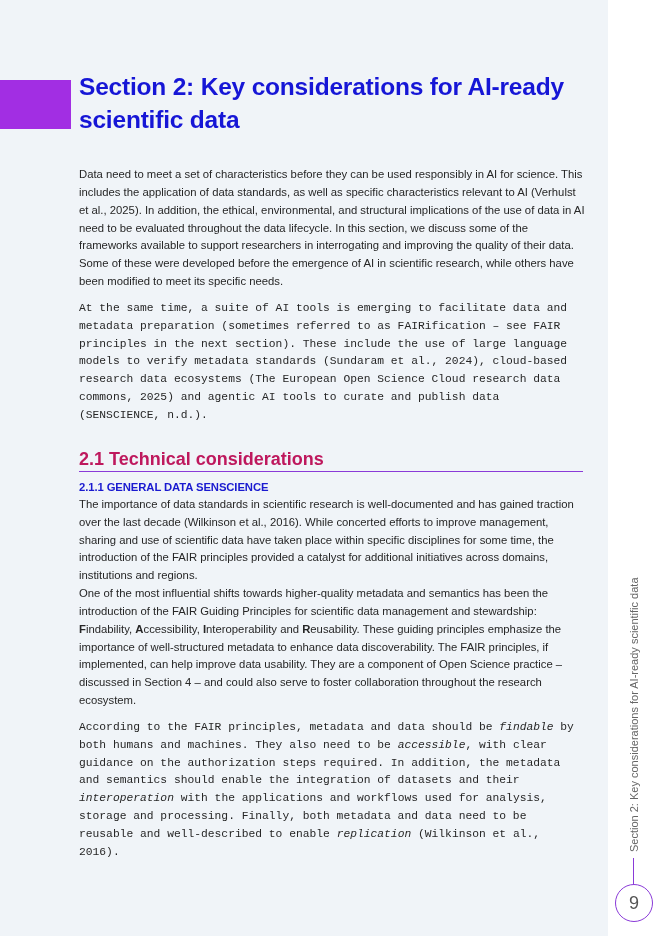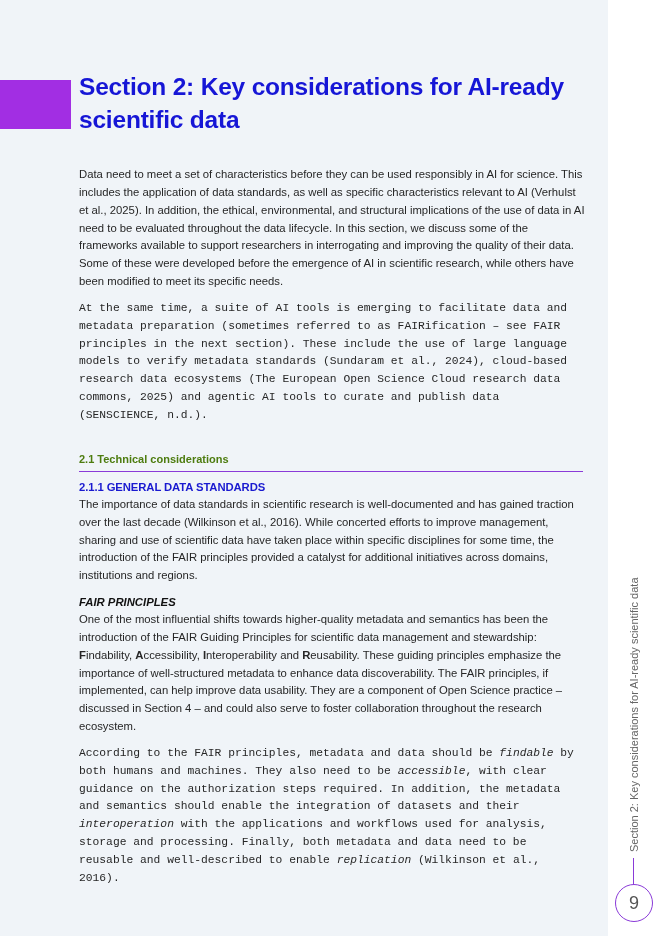--- a/index.html
+++ b/index.html
@@ -27,21 +27,21 @@
       color: #1616d6; letter-spacing: -0.2px;
     }
     .content {
       position: absolute; left: 79px; top: 166px; width: 506px;
       color: #262626; font-size: 11.3px; line-height: 17.85px;
     }
     .content p { margin: 0; }
     .p-gap { margin-top: 9px !important; font-family: Liberation Mono, monospace; }
     .h2 {
       margin: 0; margin-top: 24px;
-      font-size: 11px; font-weight: bold; color: #4d7c0f; line-height: 20px;
+      font-size: 18px; font-weight: bold; color: #be185d; line-height: 20px;
       padding-bottom: 2px;
       border-bottom: 1px solid #8a3ad8;
       width: 504px;
     }
     .h3 {
       margin: 0; margin-top: 7px;
       font-size: 11.3px; font-weight: bold; color: #1a1ad0; line-height: 17px;
       letter-spacing: -0.1px;
     }
     .h4 {
@@ -74,24 +74,23 @@
 
 <div class="accent-block"></div>
 
 <h1 class="title">Section 2: Key considerations for AI-ready scientific data</h1>
 
 <div class="content">
   <p>Data need to meet a set of characteristics before they can be used responsibly in AI for science. This includes the application of data standards, as well as specific characteristics relevant to AI (Verhulst et al., 2025). In addition, the ethical, environmental, and structural implications of the use of data in AI need to be evaluated throughout the data lifecycle. In this section, we discuss some of the frameworks available to support researchers in interrogating and improving the quality of their data. Some of these were developed before the emergence of AI in scientific research, while others have been modified to meet its specific needs.</p>
   <p class="p-gap">At the same time, a suite of AI tools is emerging to facilitate data and metadata preparation (sometimes referred to as FAIRification – see FAIR principles in the next section). These include the use of large language models to verify metadata standards (Sundaram et al., 2024), cloud-based research data ecosystems (The European Open Science Cloud research data commons, 2025) and agentic AI tools to curate and publish data (SENSCIENCE, n.d.).</p>
 
   <h2 class="h2">2.1 Technical considerations</h2>
-  <h3 class="h3">2.1.1 GENERAL DATA STANDARDS</h3>
+  <h3 class="h3">2.1.1 GENERAL DATA SENSCIENCE</h3>
   <p>The importance of data standards in scientific research is well-documented and has gained traction over the last decade (Wilkinson et al., 2016). While concerted efforts to improve management, sharing and use of scientific data have taken place within specific disciplines for some time, the introduction of the FAIR principles provided a catalyst for additional initiatives across domains, institutions and regions.</p>
 
-  <h4 class="h4">FAIR PRINCIPLES</h4>
   <p><span>One of the most influential shifts towards higher-quality metadata and semantics has been the introduction of the FAIR Guiding Principles for scientific data management and stewardship: </span><b>F</b><span>indability, </span><b>A</b><span>ccessibility, </span><b>I</b><span>nteroperability and </span><b>R</b><span>eusability. These guiding principles emphasize the importance of well-structured metadata to enhance data discoverability. The FAIR principles, if implemented, can help improve data usability. They are a component of Open Science practice – discussed in Section 4 – and could also serve to foster collaboration throughout the research ecosystem.</span></p>
 
   <p class="p-gap"><span>According to the FAIR principles, metadata and data should be </span><i>findable</i><span> by both humans and machines. They also need to be </span><i>accessible</i><span>, with clear guidance on the authorization steps required. In addition, the metadata and semantics should enable the integration of datasets and their </span><i>interoperation</i><span> with the applications and workflows used for analysis, storage and processing. Finally, both metadata and data need to be reusable and well-described to enable </span><i>replication</i><span> (Wilkinson et al., 2016).</span></p>
 </div>
 
 <div class="vert-label">Section 2: Key considerations for AI-ready scientific data</div>
 <div class="vert-line"></div>
 <div class="page-circle">
     <span>9</span>
   </div>

